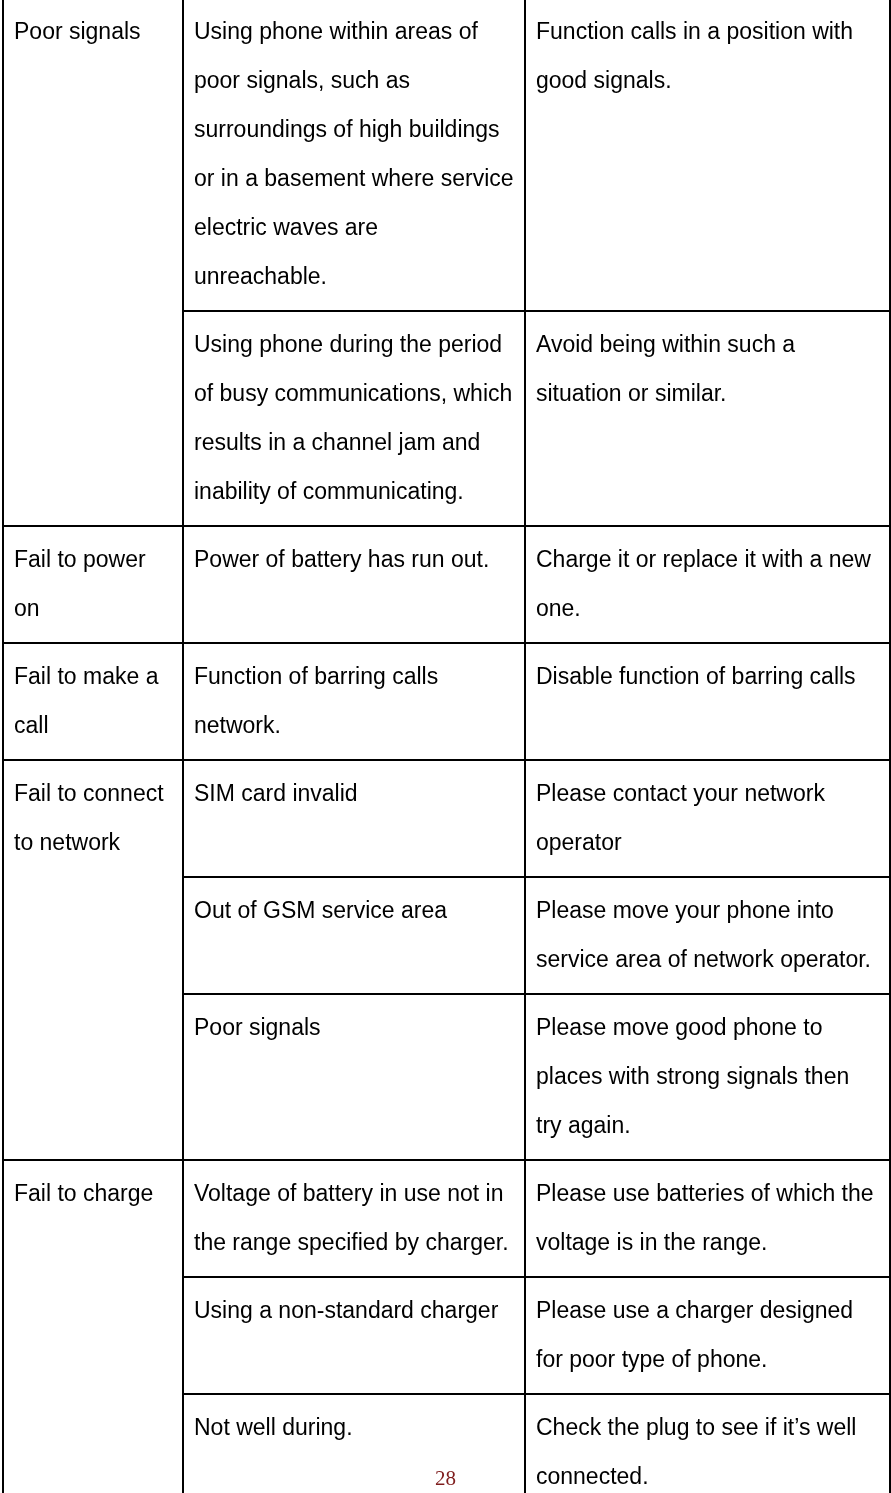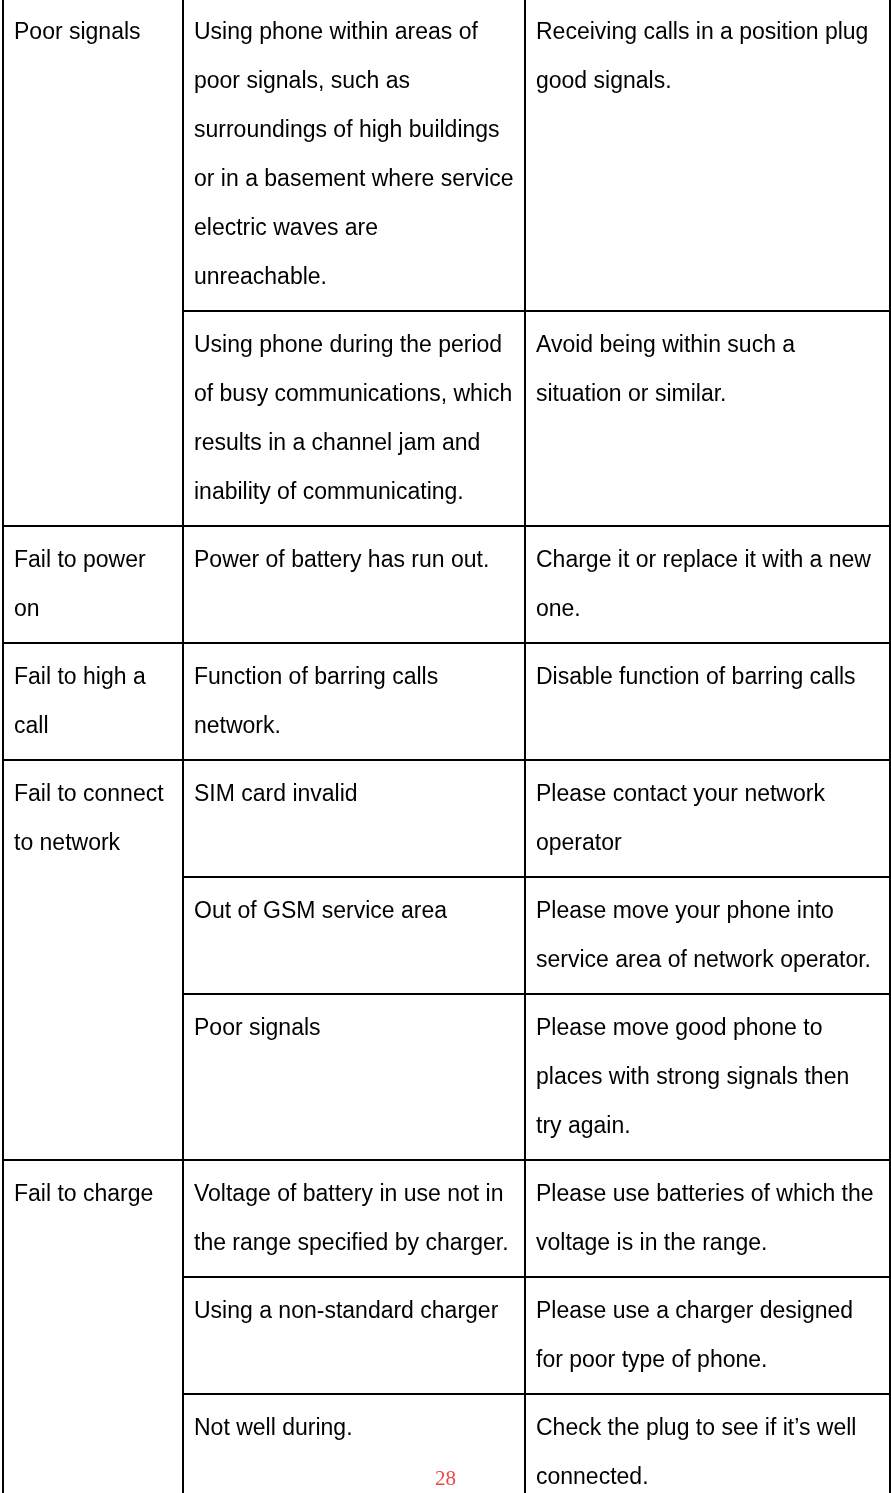--- a/index.html
+++ b/index.html
@@ -74,21 +74,21 @@
   
   .page-number {
     position: absolute;
     left: 0;
     top: 1466px;
     width: 891px;
     text-align: center;
     font-family: "Liberation Serif", serif;
     font-size: 21px;
     line-height: 24px;
-    color: #ef4444;
+    color: #7f1d1d;
   }
 </style>
 </head>
 <body>
 
 <div class="page">
 
   <div class="tbl-wrap">
     <table class="troubleshoot">
       <colgroup>
@@ -99,21 +99,21 @@
       <tbody>
 
         <tr class="first-row">
           <td class="vmid" rowspan="2">
             <span class="cell-text">Poor signals</span>
           </td>
           <td>
             <span class="cell-text">Using phone within areas of poor signals, such as surroundings of high buildings or in a basement where service electric waves are unreachable.</span>
           </td>
           <td>
-            <span class="cell-text">Receiving calls in a position plug good signals.</span>
+            <span class="cell-text">Function calls in a position with good signals.</span>
           </td>
         </tr>
 
         <tr>
           <td>
             <span class="cell-text">Using phone during the period of busy communications, which results in a channel jam and inability of communicating.</span>
           </td>
           <td>
             <span class="cell-text">Avoid being within such a situation or similar.</span>
           </td>
@@ -126,21 +126,21 @@
           <td>
             <span class="cell-text">Power of battery has run out.</span>
           </td>
           <td>
             <span class="cell-text">Charge it or replace it with a new one.</span>
           </td>
         </tr>
 
         <tr>
           <td class="vmid">
-            <span class="cell-text">Fail to high a call</span>
+            <span class="cell-text">Fail to make a call</span>
           </td>
           <td>
             <span class="cell-text">Function of barring calls network.</span>
           </td>
           <td>
             <span class="cell-text">Disable function of barring calls</span>
           </td>
         </tr>
 
         <tr>

